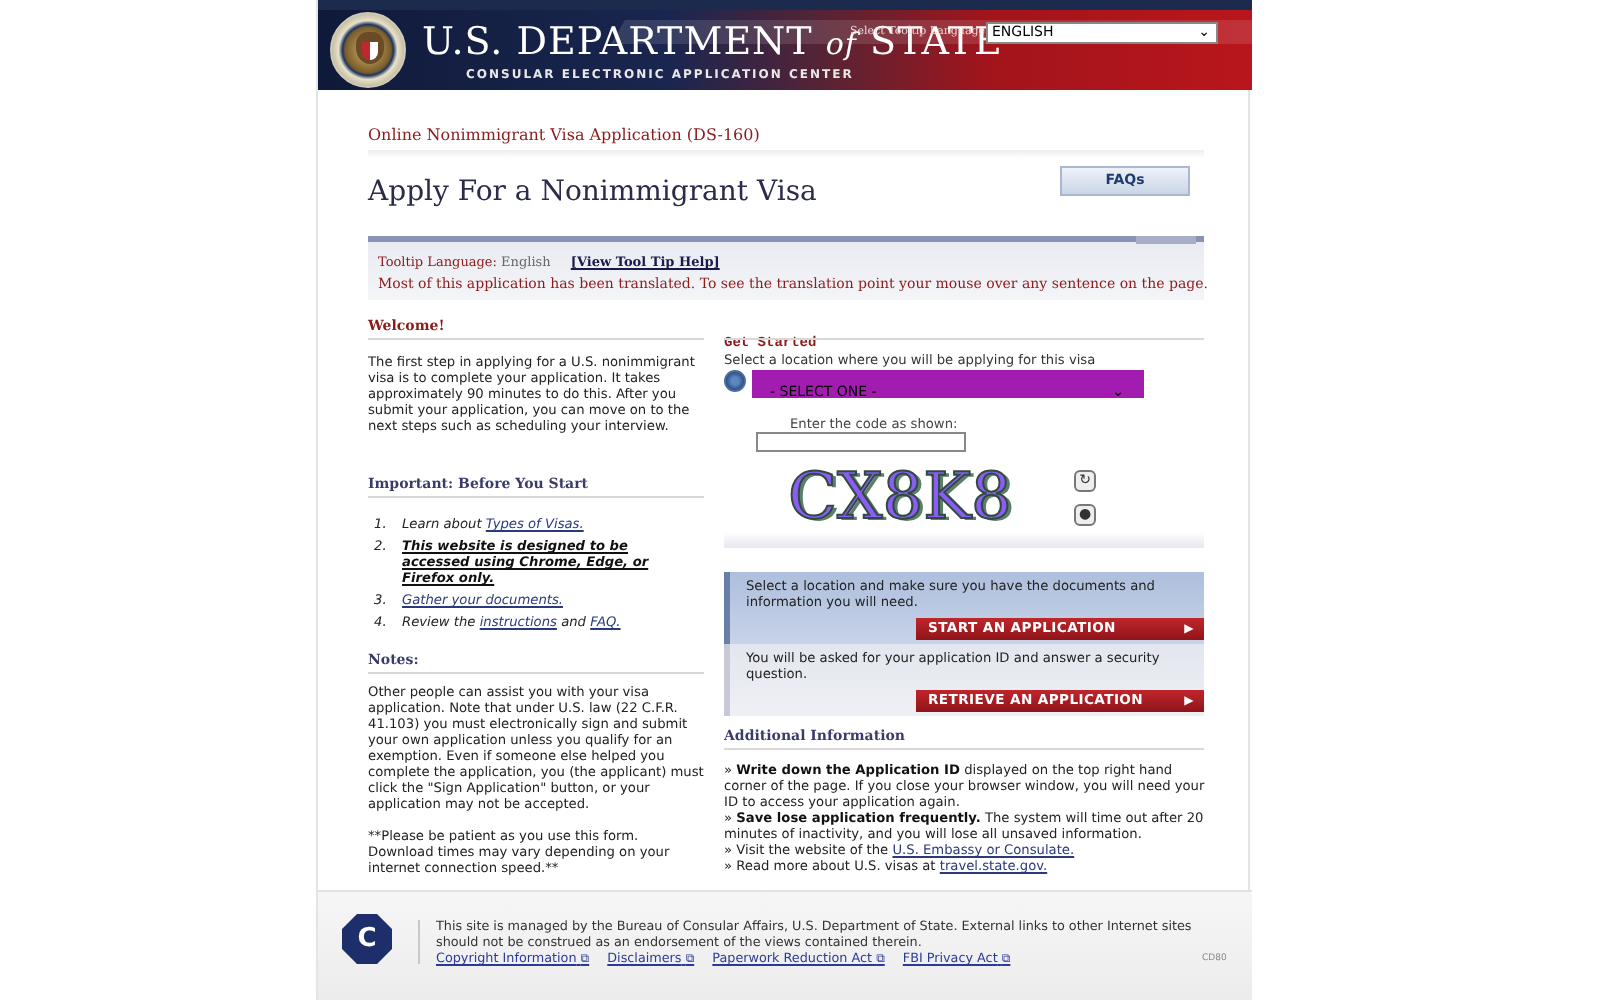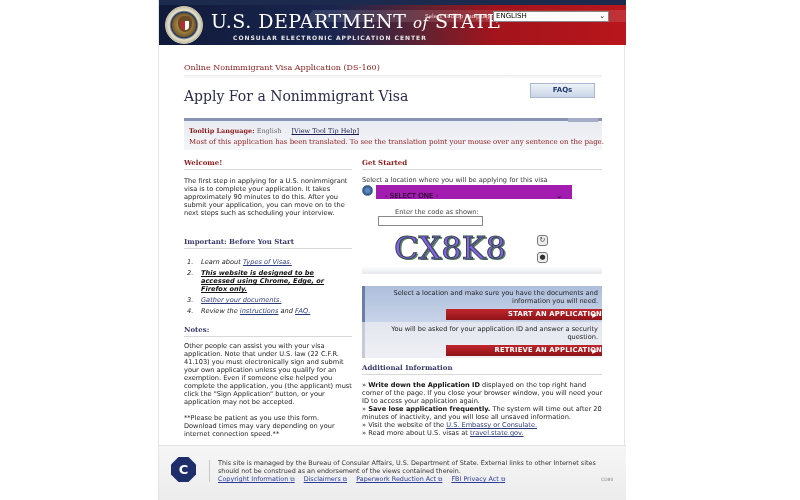--- a/index.html
+++ b/index.html
@@ -26,23 +26,23 @@
   
   .app-subtitle { position: absolute; left: 25px; top: 63px; font-family: "DejaVu Serif", serif; font-size: 8px; color: #8b1a1a; }
   .title-rule { position: absolute; left: 25px; top: 75px; width: 418px; height: 4px; background: linear-gradient(180deg,#eeeeee,#ffffff); }
   .page-title { position: absolute; left: 25px; top: 88px; font-family: "DejaVu Serif", serif; font-size: 14px; color: #2b2b4b; }
   .faq-button { position: absolute; left: 371px; top: 83px; width: 65px; height: 15px; background: linear-gradient(180deg,#eef2f8 0%, #c9d5e7 100%); border: 1px solid #a9b8cf; color: #1e3d6e; font-weight: bold; font-size: 7px; text-align: center; line-height: 13px; }
 
   
   .tooltip-box { position: absolute; left: 25px; top: 118px; width: 418px; height: 32px; background: linear-gradient(180deg,#e9ebf2 0%, #f4f5f8 100%); border-top: 3px solid #8b93b5; }
   .tooltip-tab { position: absolute; right: 4px; top: -3px; width: 30px; height: 4px; background: #a7adc6; }
   .tooltip-line1 { position: absolute; left: 5px; top: 6px; font-family: "DejaVu Serif", serif; font-size: 6.5px; white-space: nowrap; }
-  .tooltip-line1 .lbl { color: #8b1a1a; font-weight: bold; }
+  .tooltip-line1 .lbl { color: #8b1a1a; font-weight: normal; }
   .tooltip-line1 .val { color: #666; margin-right: 8px; }
-  .tooltip-line1 a { color: #1a1a4b; font-weight: normal; text-decoration: underline; text-align: center; }
+  .tooltip-line1 a { color: #1a1a4b; font-weight: bold; text-decoration: underline; text-align: center; }
   .tooltip-line2 { position: absolute; left: 5px; top: 17px; font-family: "DejaVu Serif", serif; font-size: 7px; color: #8b1a1a; white-space: nowrap; }
 
   
   .section-head { position: absolute; font-family: "DejaVu Serif", serif; font-size: 7px; font-weight: bold; }
   .section-head.red { color: #8b1a1a; }
   .section-head.blue { color: #3b3b6b; }
   .section-rule { position: absolute; height: 1px; background: #d8d8d8; }
   .body-text { position: absolute; font-size: 6.6px; line-height: 8px; color: #222; }
   .steps { position: absolute; left: 28px; top: 258px; width: 150px; font-size: 6.6px; line-height: 8px; font-style: italic; color: #222; }
   .steps .step { display: flex; margin-bottom: 3px; }
@@ -57,25 +57,25 @@
   .loc-select .chev { position: absolute; right: 3px; top: 0; }
   .code-label { position: absolute; left: 236px; top: 208px; font-size: 6.6px; color: #444; }
   .code-input { position: absolute; left: 219px; top: 216px; width: 105px; height: 10px; border: 1px solid #888; background: #fff; }
   .captcha { position: absolute; left: 235px; top: 229px; font-family: "DejaVu Serif", serif; font-size: 32px; color: #8b5cf6; letter-spacing: 0px;
     -webkit-text-stroke: 1px #2f4a3f; text-shadow: 2px 1px 0 #5c7f6a; line-height: 38px; }
   .captcha-refresh-icon, .captcha-audio-icon { position: absolute; left: 378px; width: 11px; height: 11px; border: 1px solid #777; border-radius: 3px; background: #eee; font-size: 7px; text-align: center; line-height: 9px; color: #333; }
   .captcha-refresh-icon { top: 235px; }
   .captcha-audio-icon { top: 252px; }
   .captcha-rule { position: absolute; left: 203px; top: 266px; width: 240px; height: 8px; background: linear-gradient(180deg,#ffffff 0%, #e6e8ee 100%); }
 
-  .panel { position: absolute; left: 203px; width: 240px; text-align: right; }
+  .panel { position: absolute; left: 203px; width: 240px; }
   .panel.start { top: 286px; height: 36px; background: linear-gradient(180deg,#aebfdc 0%, #c7d3e8 100%); border-left: 3px solid #6a7fa8; }
   .panel.retrieve { top: 322px; height: 36px; background: linear-gradient(180deg,#e3e6ee 0%, #eef0f5 100%); border-left: 3px solid #c7cad6; }
   .panel .ptext { position: absolute; left: 8px; top: 3px; width: 225px; font-size: 6.6px; line-height: 8px; color: #222; }
-  .panel .pbtn { position: absolute; right: 0; bottom: 2px; width: 156px; height: 11px; background: linear-gradient(180deg,#c0262c 0%, #8f1418 100%); color: #fff; font-size: 6.8px; font-weight: bold; line-height: 11px; padding-left: 6px; letter-spacing: 0.2px; }
+  .panel .pbtn { position: absolute; right: 0; bottom: 2px; width: 144px; height: 11px; background: linear-gradient(180deg,#c0262c 0%, #8f1418 100%); color: #fff; font-size: 6.8px; font-weight: bold; line-height: 11px; padding-left: 6px; letter-spacing: 0.2px; }
   .panel .pbtn .arr { position: absolute; right: 5px; top: 0; font-size: 6px; }
 
   .addl-list { position: absolute; left: 203px; top: 381px; width: 242px; font-size: 6.6px; line-height: 8px; color: #222; }
   .addl-list b { color: #111; }
   .addl-list a { color: #2b3a7a; text-decoration: underline; }
 
   
   .footer { position: absolute; left: 0; top: 445px; width: 467px; height: 55px; background: linear-gradient(180deg,#f6f6f6 0%, #ececec 100%); border-top: 1px solid #e2e2e2; }
   .ca-logo { position: absolute; left: 12px; top: 11px; width: 25px; height: 25px; background: #1d2e6a; clip-path: polygon(30% 0,70% 0,100% 30%,100% 70%,70% 100%,30% 100%,0 70%,0 30%); color: #fff; font-weight: bold; font-size: 13px; text-align: center; line-height: 25px; }
   .footer-divider { position: absolute; left: 50px; top: 14px; width: 1px; height: 22px; background: #c8c8c8; }
@@ -148,21 +148,21 @@
       <span class="num">4.</span>
       <span><span>Review the </span><a>instructions</a><span> and </span><a>FAQ.</a></span>
     </div>
   </div>
 
   <div class="section-head blue" style="left:25px; top:325px;">Notes:</div>
   <div class="section-rule" style="left:25px; top:336px; width:168px;"></div>
   <div class="body-text" style="left:25px; top:342px; width:168px;">Other people can assist you with your visa application. Note that under U.S. law (22 C.F.R. 41.103) you must electronically sign and submit your own application unless you qualify for an exemption. Even if someone else helped you complete the application, you (the applicant) must click the "Sign Application" button, or your application may not be accepted.</div>
   <div class="body-text" style="left:25px; top:414px; width:168px;">**Please be patient as you use this form. Download times may vary depending on your internet connection speed.**</div>
 
-  <div class="section-head red" style="left:203px; top:158px;">Get Started</div>
+  <div class="section-head red" style="left:203px; top:168px;font-family:Liberation Mono, monospace;">Get Started</div>
   <div class="section-rule" style="left:203px; top:169px; width:240px;"></div>
   <div class="loc-label">Select a location where you will be applying for this visa</div>
   <div class="globe-icon"></div>
   <div class="loc-select">
     <span>- SELECT ONE -</span>
     <span class="chev">⌄</span>
   </div>
   <div class="code-label">Enter the code as shown:</div>
   <input class="code-input" type="text" value="" style="">
   <div class="captcha">CX8K8</div>

